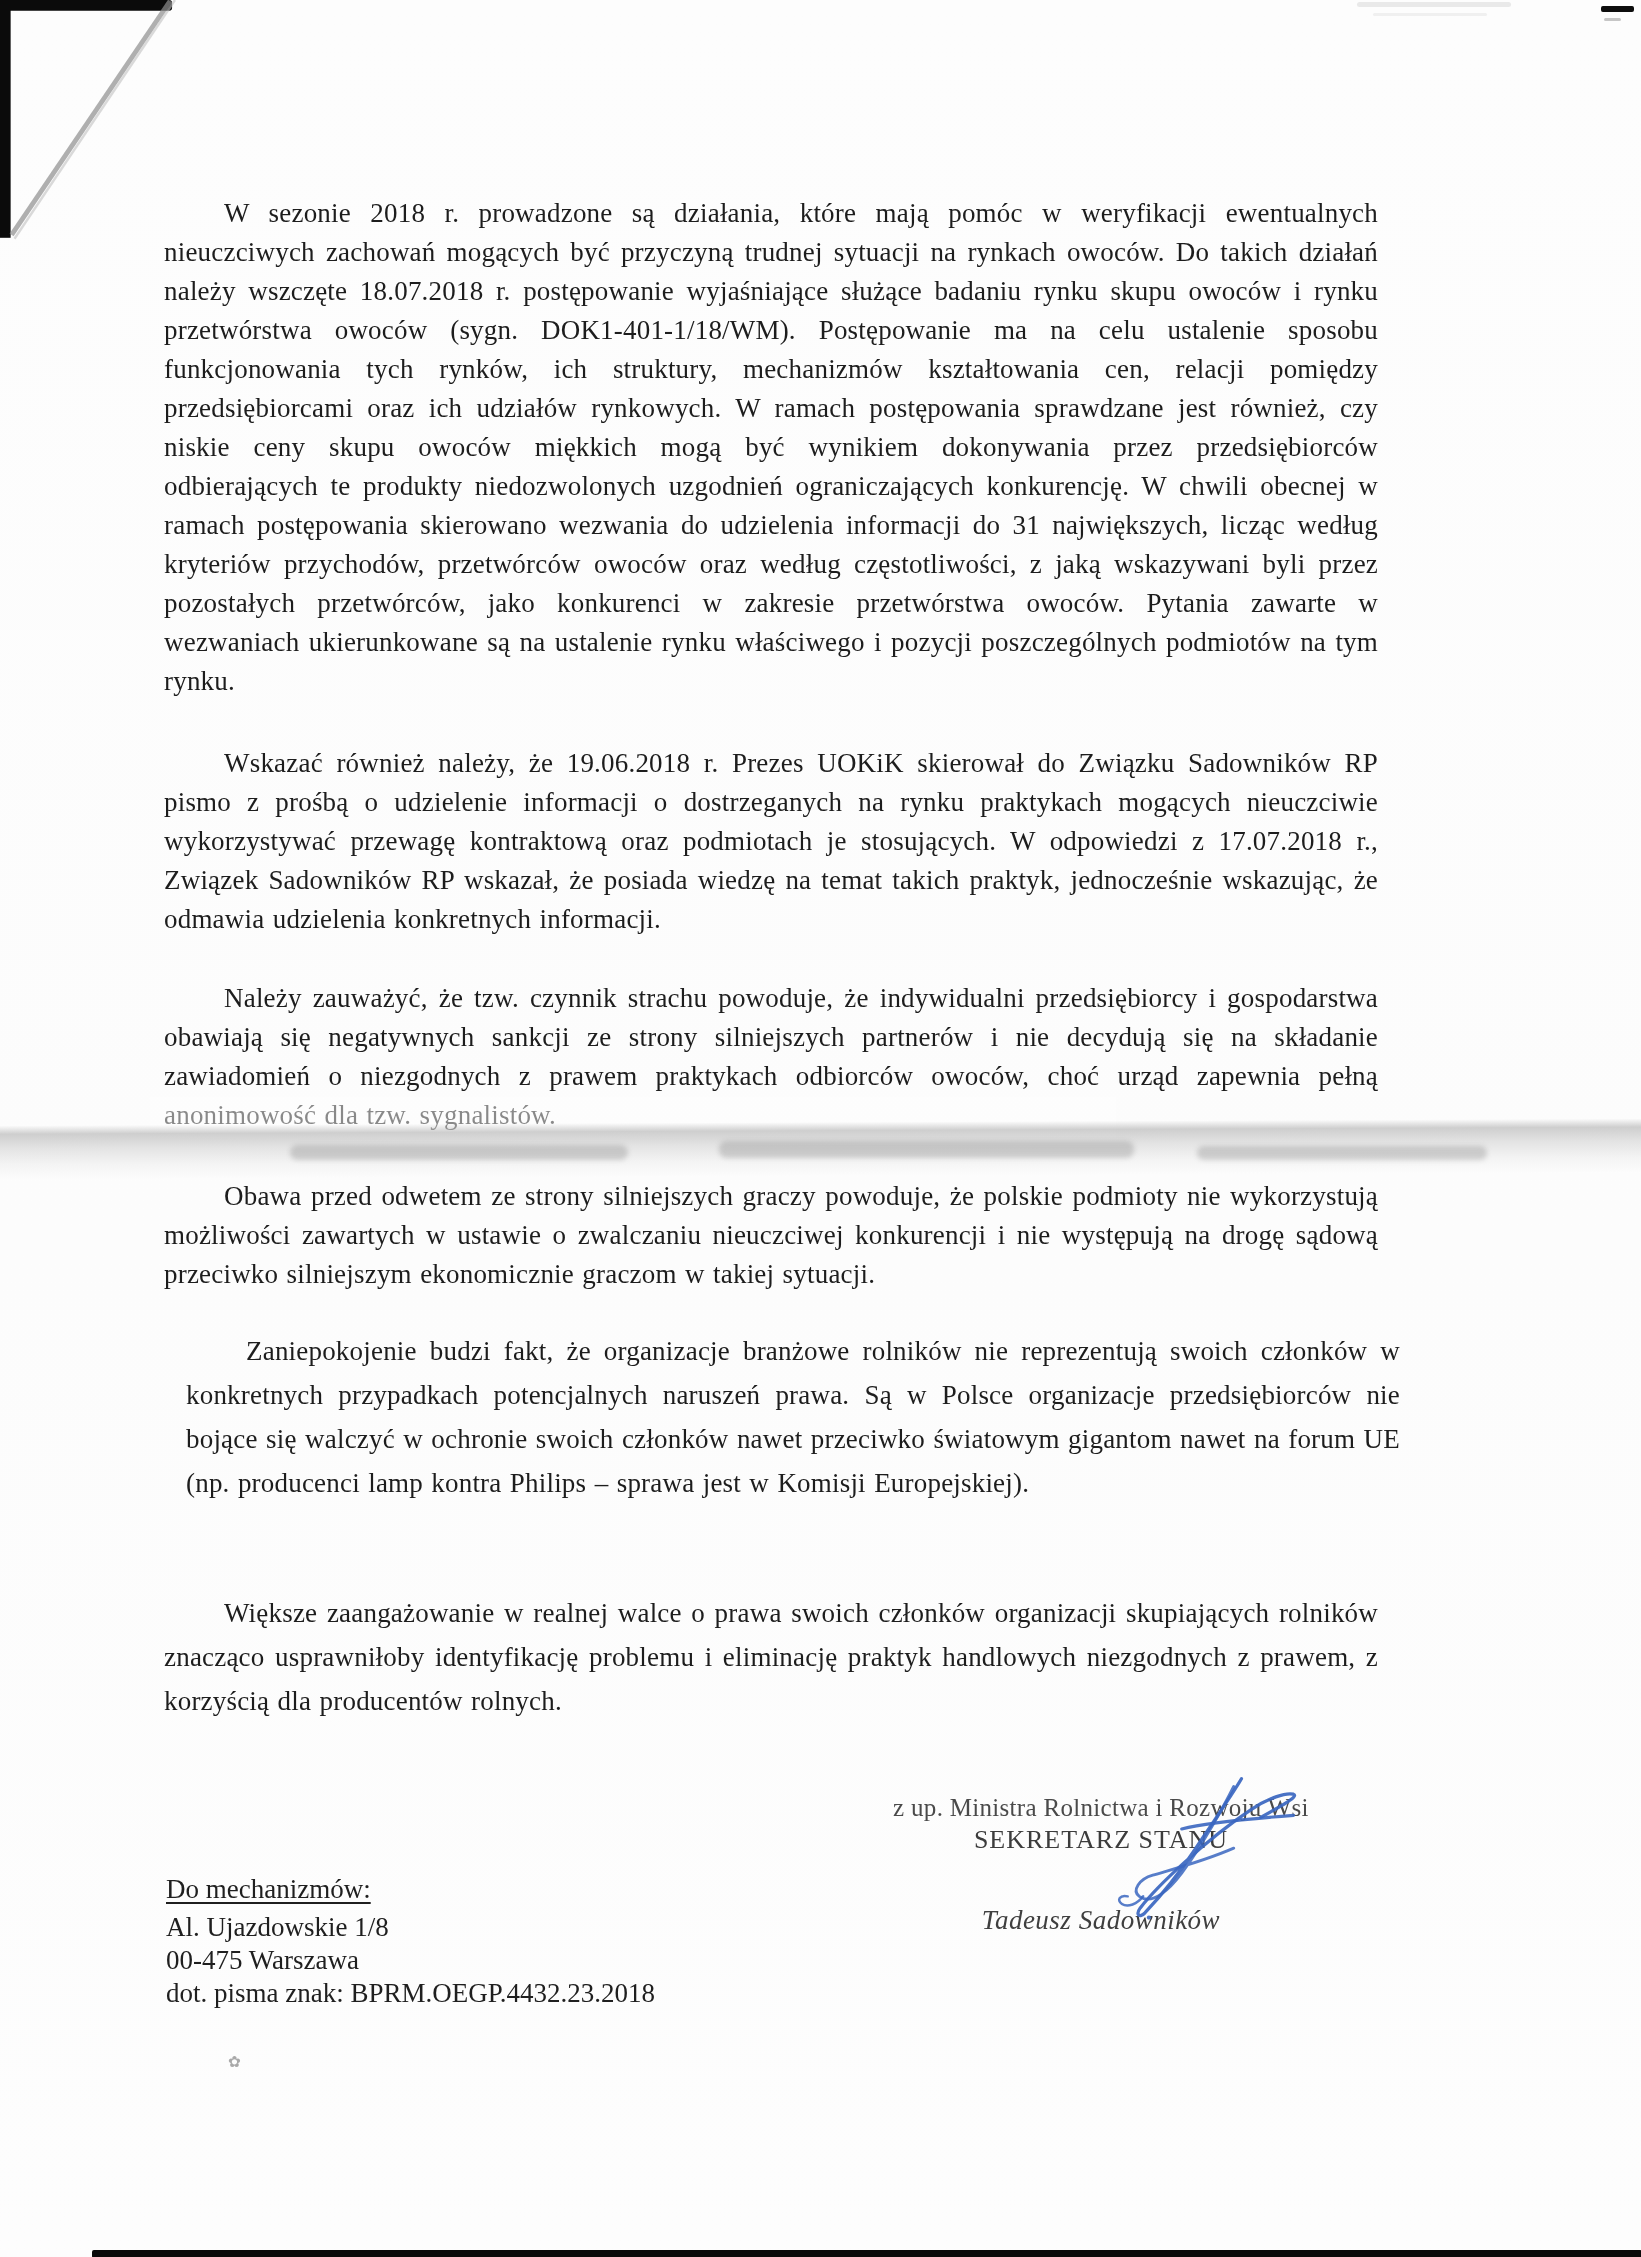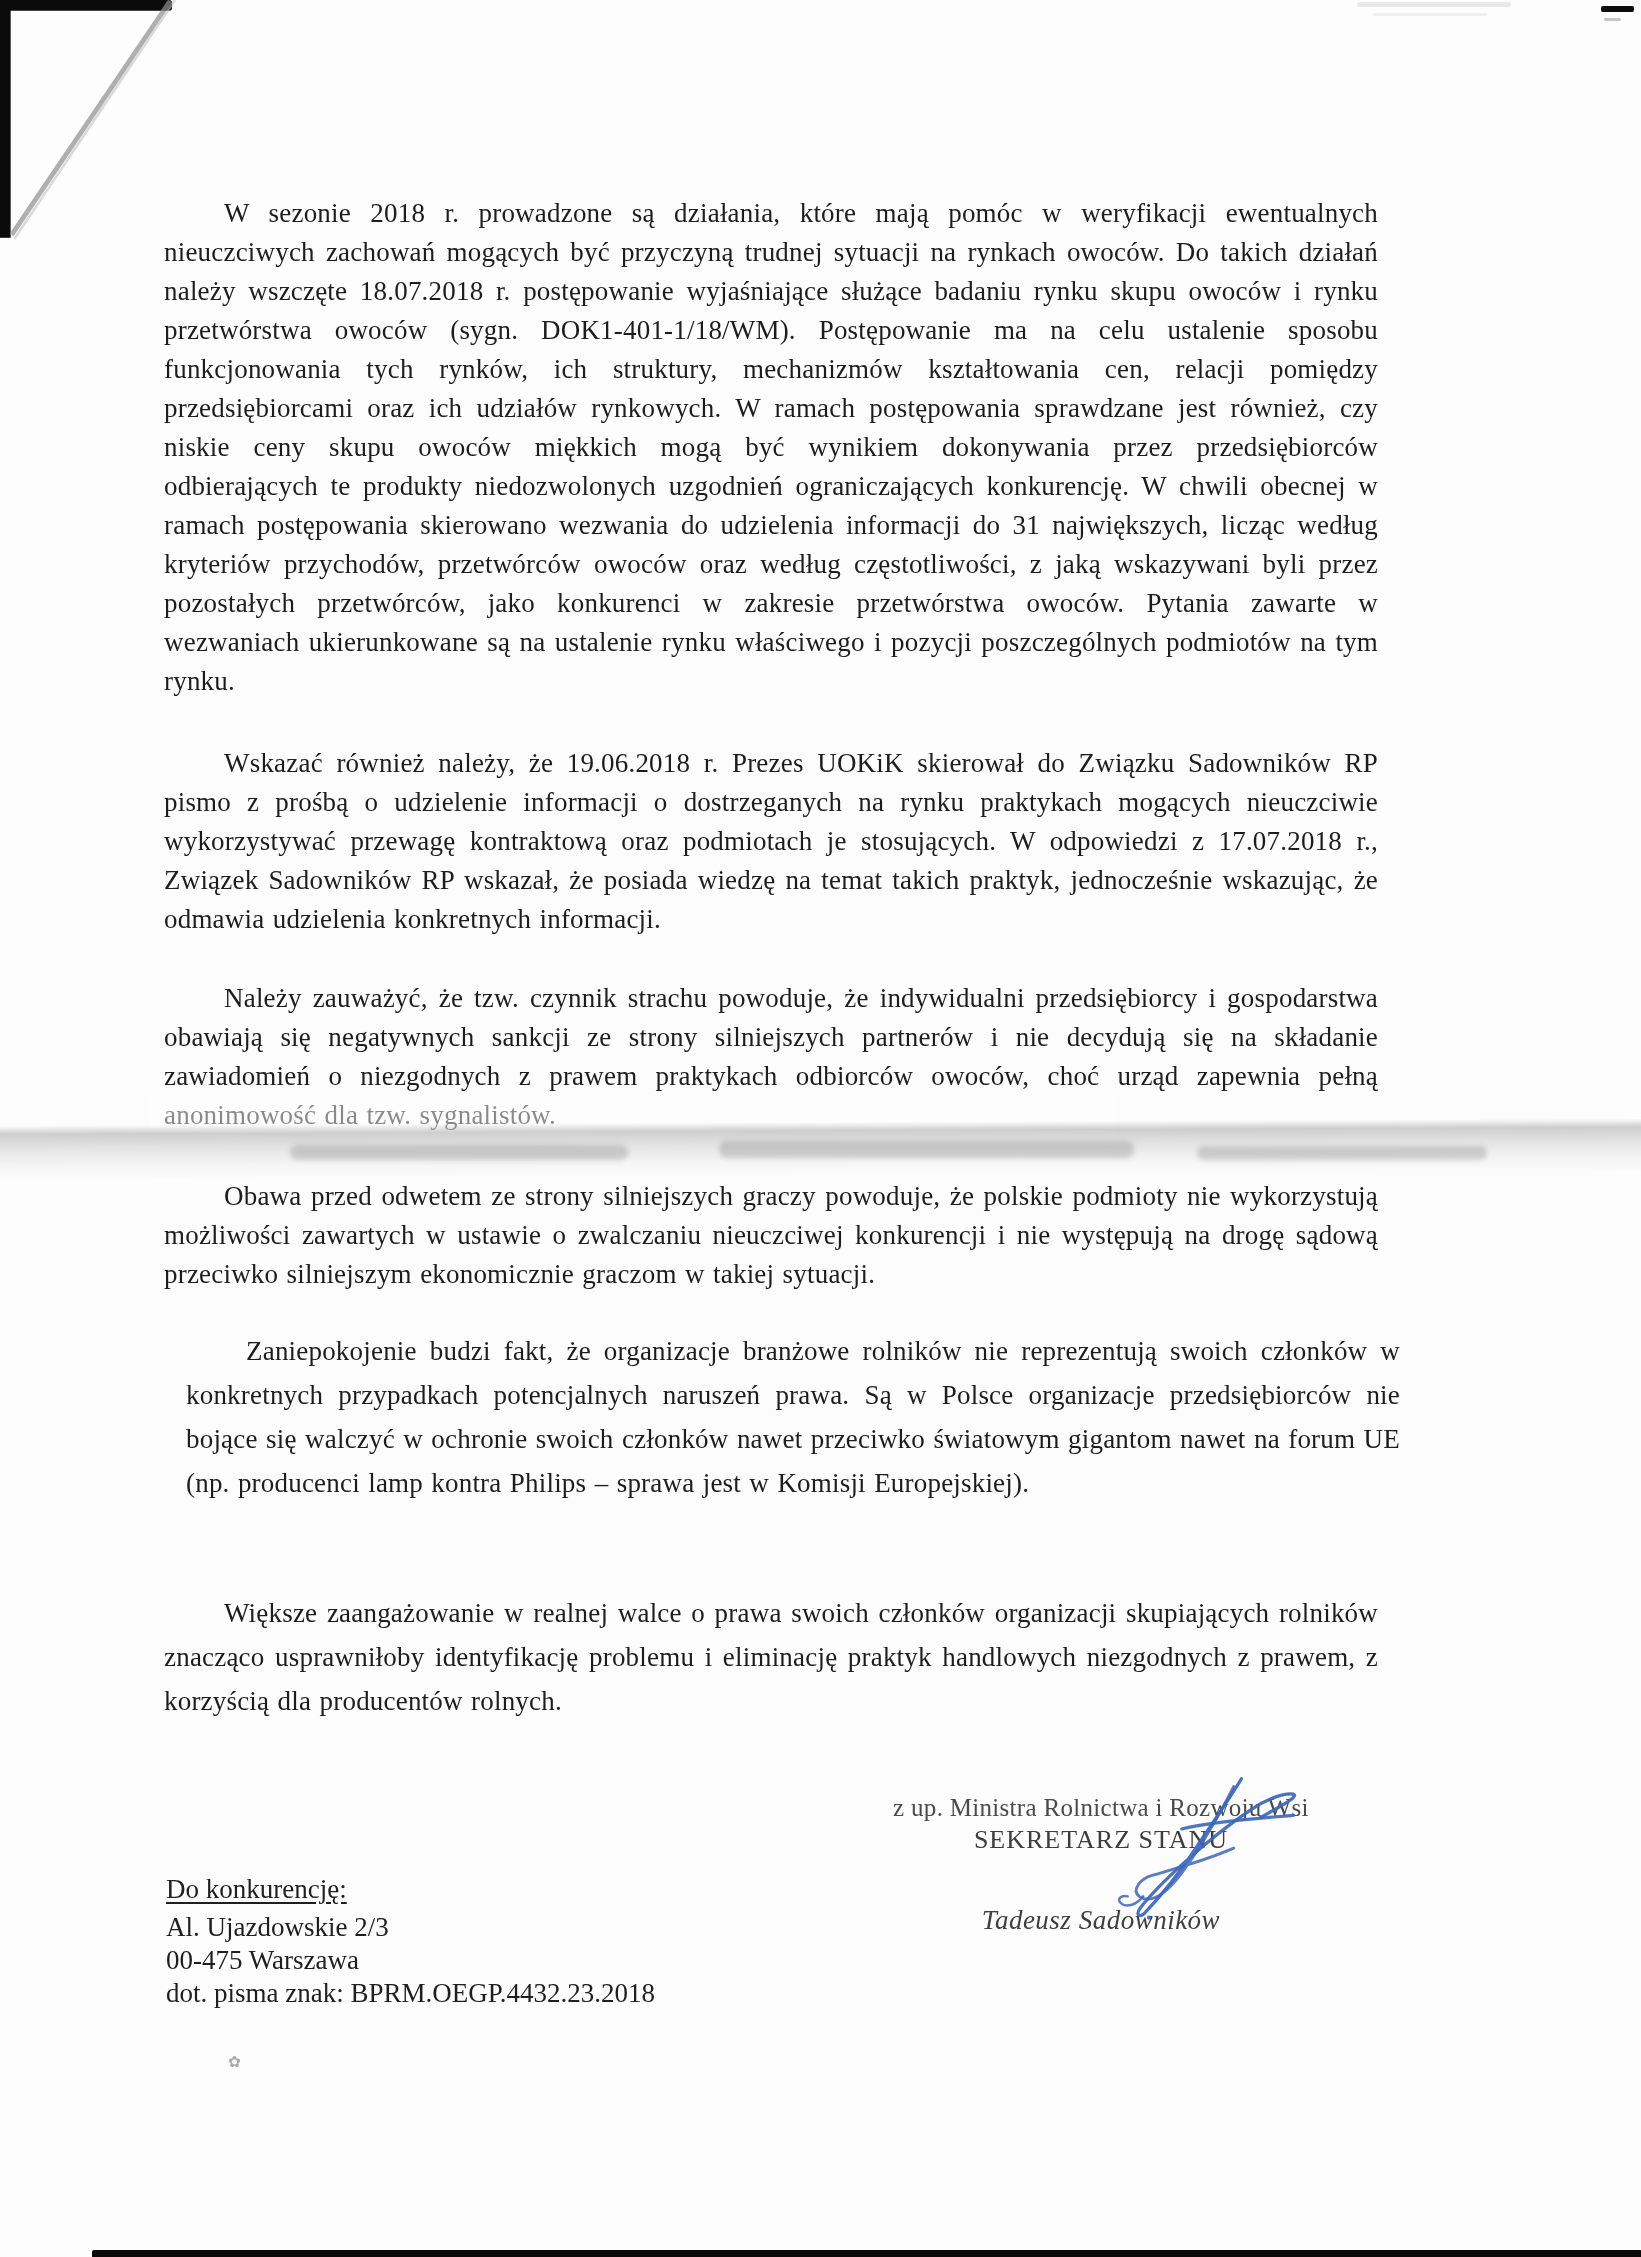--- a/index.html
+++ b/index.html
@@ -125,22 +125,22 @@
 
   <svg class="scrawl" viewBox="0 0 230 165" fill="none">
     <path d="M158,6 C150,20 128,52 108,82 C92,106 72,130 58,145 C52,151 48,147 53,140 C70,118 120,70 168,38 C186,26 204,20 212,22 C218,24 200,34 178,46" stroke="#3a66c0" stroke-width="3.4" stroke-linecap="round" opacity="0.92"></path>
     <path d="M150,14 C140,34 118,74 96,104 C84,120 66,138 52,128 C44,122 52,110 66,106 C86,100 118,92 150,78" stroke="#3a66c0" stroke-width="3" stroke-linecap="round" opacity="0.85"></path>
     <path d="M96,58 C120,52 160,48 212,44" stroke="#3a66c0" stroke-width="3.2" stroke-linecap="round" opacity="0.9"></path>
     <path d="M40,128 C32,126 28,132 34,136 C40,140 50,136 56,128" stroke="#3a66c0" stroke-width="2.6" stroke-linecap="round" opacity="0.85"></path>
     <circle cx="62" cy="150" r="2.2" fill="#3a66c0" opacity="0.9"></circle>
   </svg>
 
   <div class="dist">
-    <div class="dist-heading">Do konkurencję:</div>
-    <div>Al. Ujazdowskie 2/3</div>
+    <div class="dist-heading">Do mechanizmów:</div>
+    <div>Al. Ujazdowskie 1/8</div>
     <div>00-475 Warszawa</div>
     <div>dot. pisma znak: BPRM.OEGP.4432.23.2018</div>
   </div>
 
   <svg class="fold" width="261" height="261" viewBox="0 0 270 270">
     <rect x="0" y="0" width="178" height="11" rx="3" fill="#0b0b0b"></rect>
     <rect x="0" y="0" width="11" height="246" fill="#0b0b0b"></rect>
     <line x1="176" y1="1" x2="12" y2="243" stroke="#8f8f8f" stroke-width="5" opacity="0.7"></line>
     <line x1="181" y1="0" x2="15" y2="247" stroke="#c2c2c2" stroke-width="2.5" opacity="0.6"></line>
   </svg>

